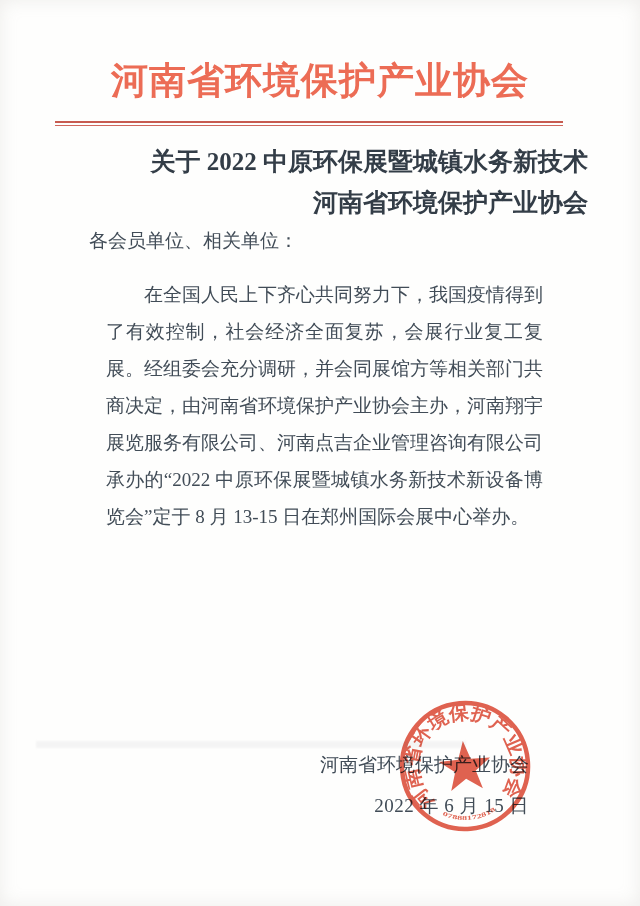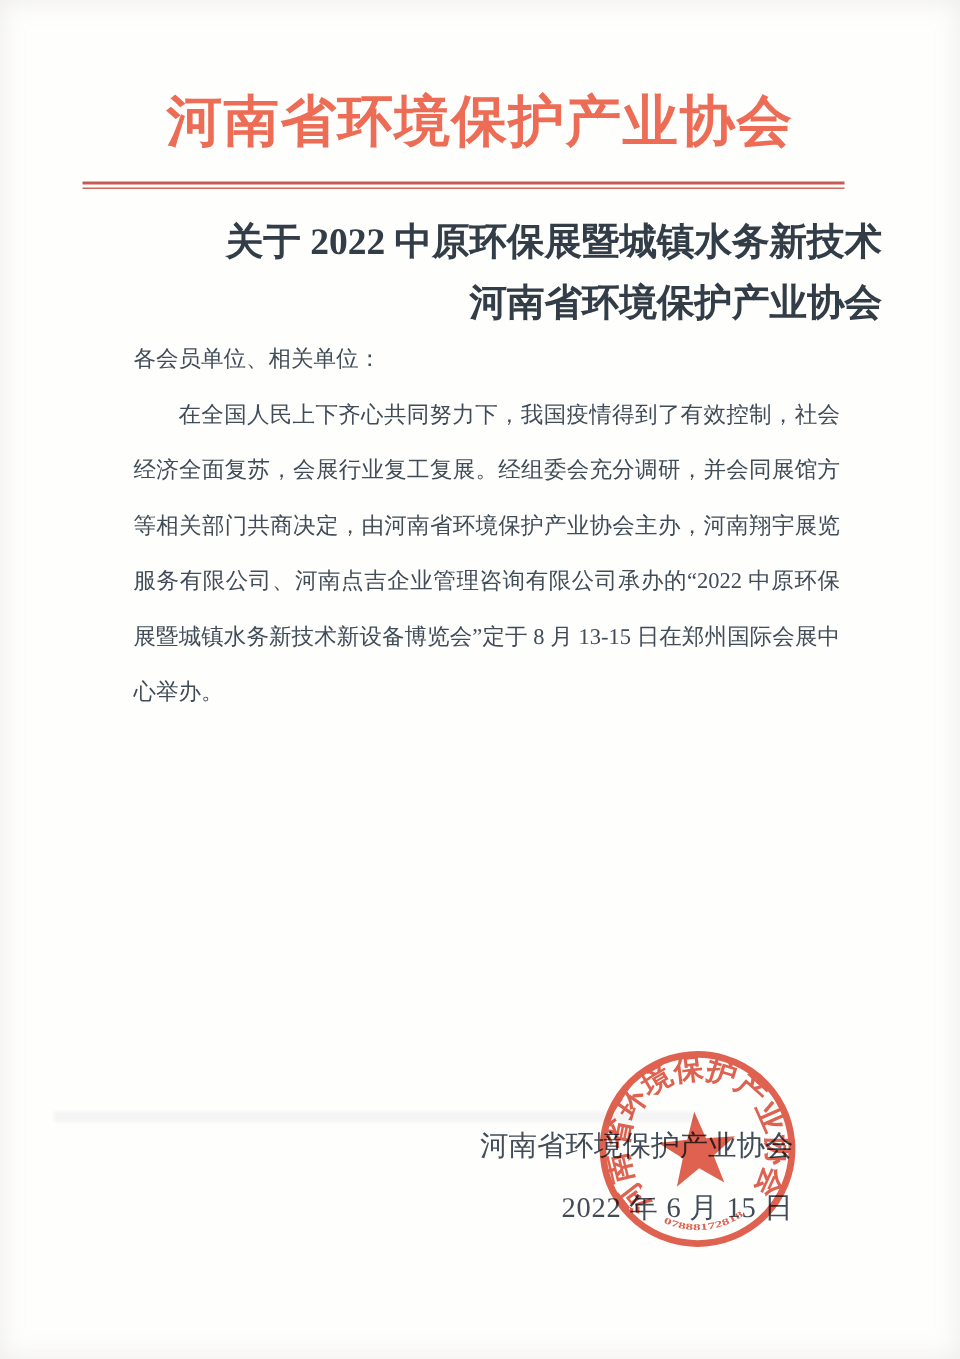--- a/index.html
+++ b/index.html
@@ -31,28 +31,28 @@
   .rule .thin  { height: 1px; background: #cf685e; margin-top: 2px; }
   .doc-title {
     position: absolute; top: 141px; left: 0; width: 588px;
     text-align: right;
     font-size: 25px; font-weight: bold;
     color: #333d47;
     line-height: 41px;
   }
   .content {
     position: absolute; top: 222px; left: 89px; width: 471px;
-    font-size: 15px;
+    font-size: 19px;
     color: #414c57;
     line-height: 37px;
     text-align: justify;
     text-justify: inter-character;
   }
   .salutation { text-align: left; }
-  .para { margin: 0; text-indent: 2em; }
+  .para { margin: 17px; text-indent: 2em; }
   .sig-block {
     position: absolute; top: 751px; right: 111px;
     text-align: right;
     font-size: 19px;
     color: #414c57;
     line-height: 28px;
   }
   .sig-date { margin-top: 13px; letter-spacing: 0.5px; }
   .seal {
     position: absolute; left: 390px; top: 691px;

